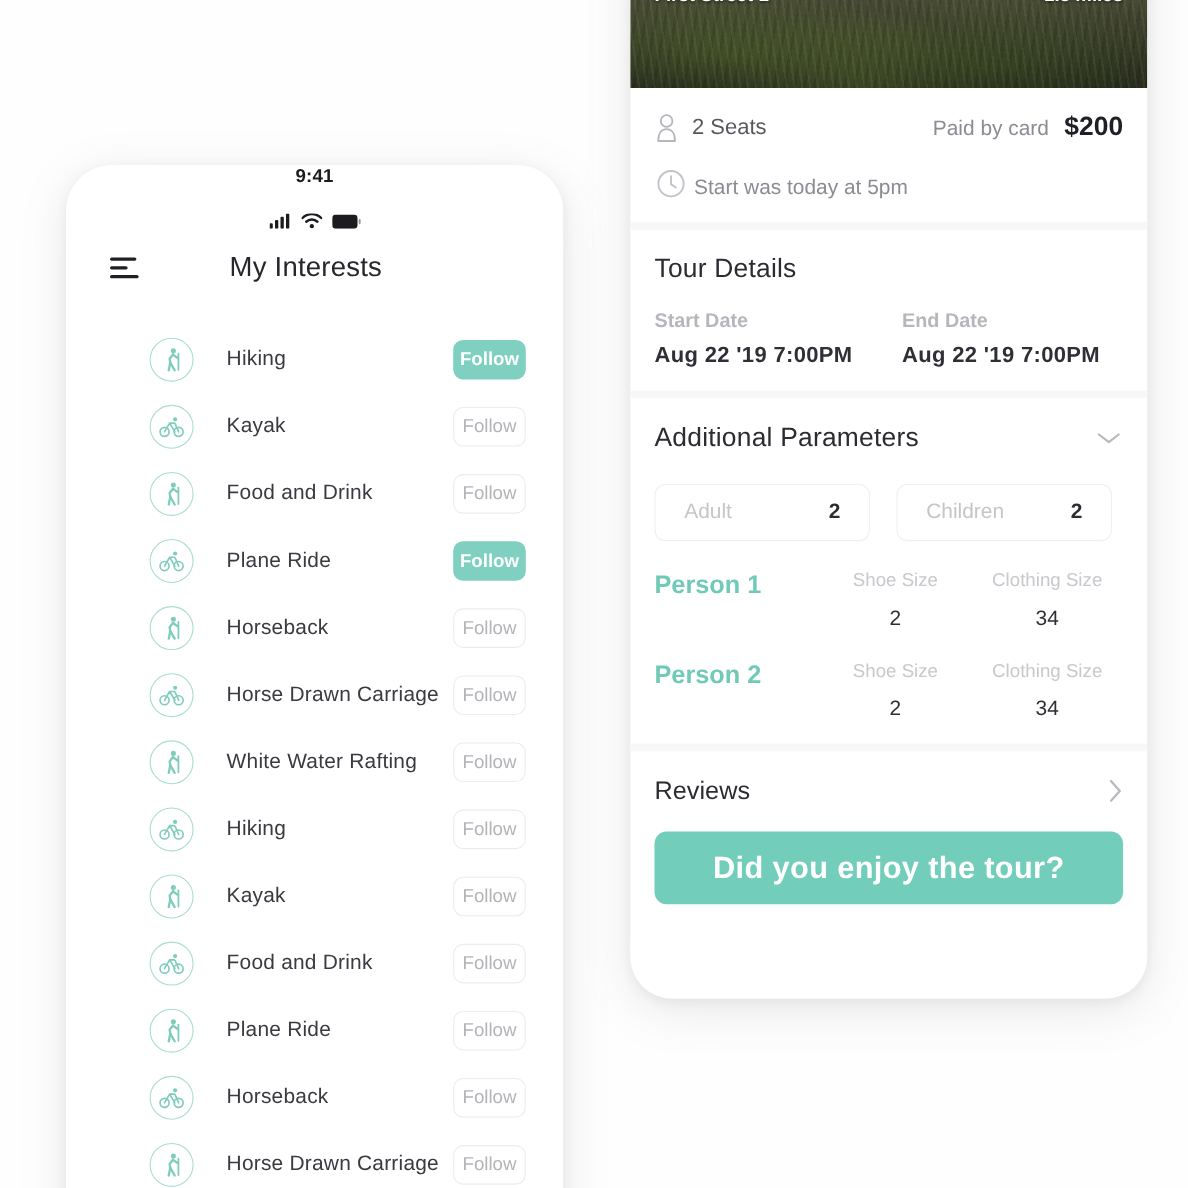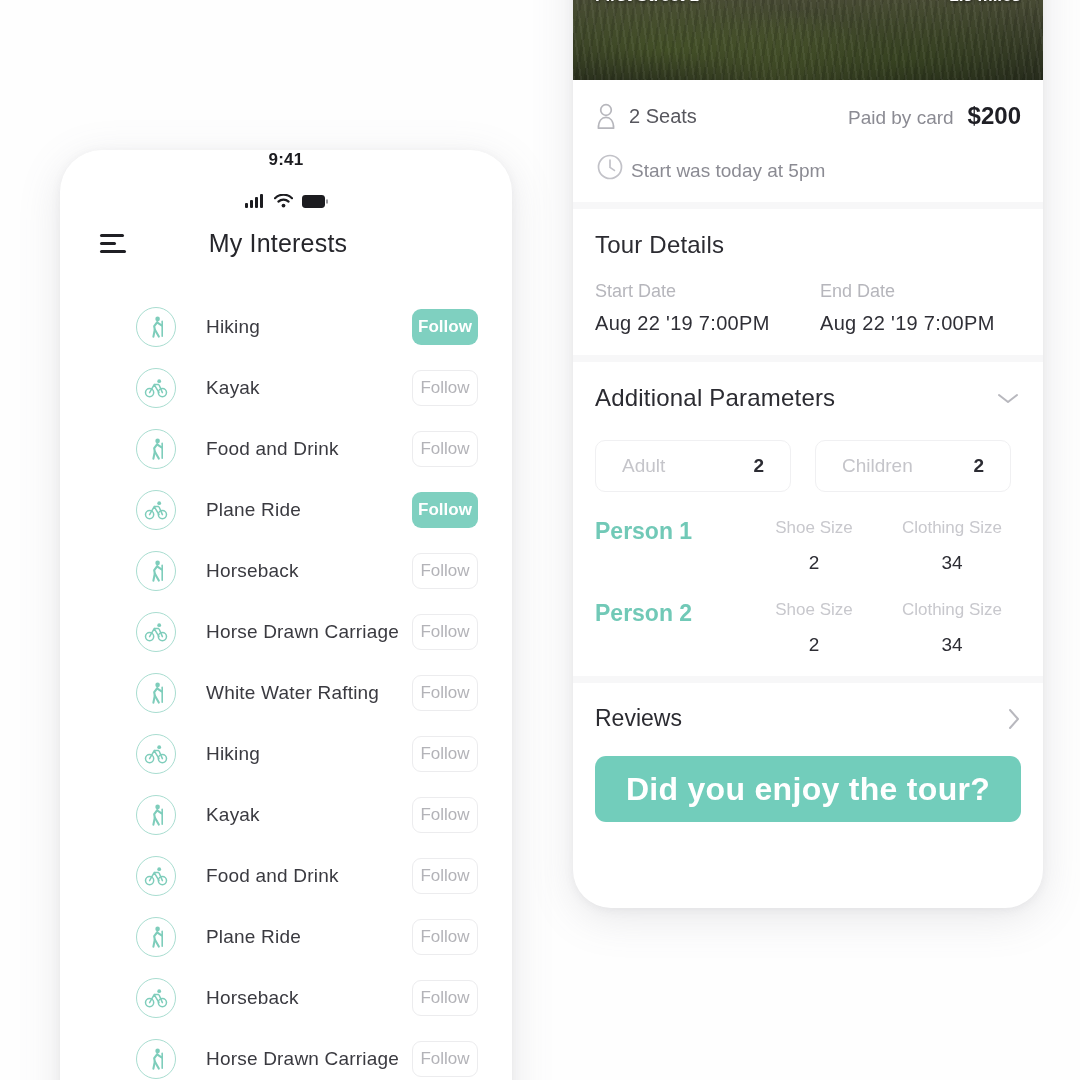--- a/index.html
+++ b/index.html
@@ -129,21 +129,21 @@
   .seats-txt { font-size: 20px; color: #57575e; }
   .pay-group { display: flex; align-items: baseline; gap: 14px; text-align: right; }
   .pay-lbl { font-size: 19px; color: #8b8b93; }
   .pay-amt { font-size: 24px; color: #1f1f25; font-weight: bold; }
 
   .start-row { display: flex; align-items: flex-end; gap: 6px; margin-top: 22px; }
   .start-txt { font-size: 19px; color: #8b8b93; }
 
   .sec-title { font-size: 24px; color: #2b2b31; letter-spacing: .2px; }
 
-  .dates { display: flex; margin-top: 22px; }
+  .dates { display: flex; margin-top: 22px; font-weight: bold; }
   .date-col { flex: 1 1 0; }
   .date-col + .date-col { padding-left: 24px; }
   .date-lbl { font-size: 18px; color: #b6b6bc; margin-bottom: 10px; }
   .date-val { font-size: 20px; color: #2f2f36; letter-spacing: .3px; }
 
   .ap-head { display: flex; align-items: center; justify-content: space-between; }
 
   .counters { display: flex; gap: 24px; margin-top: 28px; }
   .counter {
     flex: 0 0 196px; height: 52px;
@@ -164,21 +164,21 @@
 
   .reviews-row { display: flex; align-items: center; justify-content: space-between; cursor: pointer; }
   .reviews-lbl { font-size: 23px; color: #2b2b31; }
 
   .cta {
     margin: 4px 22px 28px 22px;
     height: 66px;
     background: #72cdbb;
     border-radius: 11px;
     display: flex; align-items: center; justify-content: center;
-    color: #ffffff; font-size: 32px; font-weight: bold;
+    color: #ffffff; font-size: 28px; font-weight: bold;
     letter-spacing: .3px;
     cursor: pointer;
   }
 </style>
 </head>
 <body>
 
 <div id="stage">
 
   <div id="phone-left">

